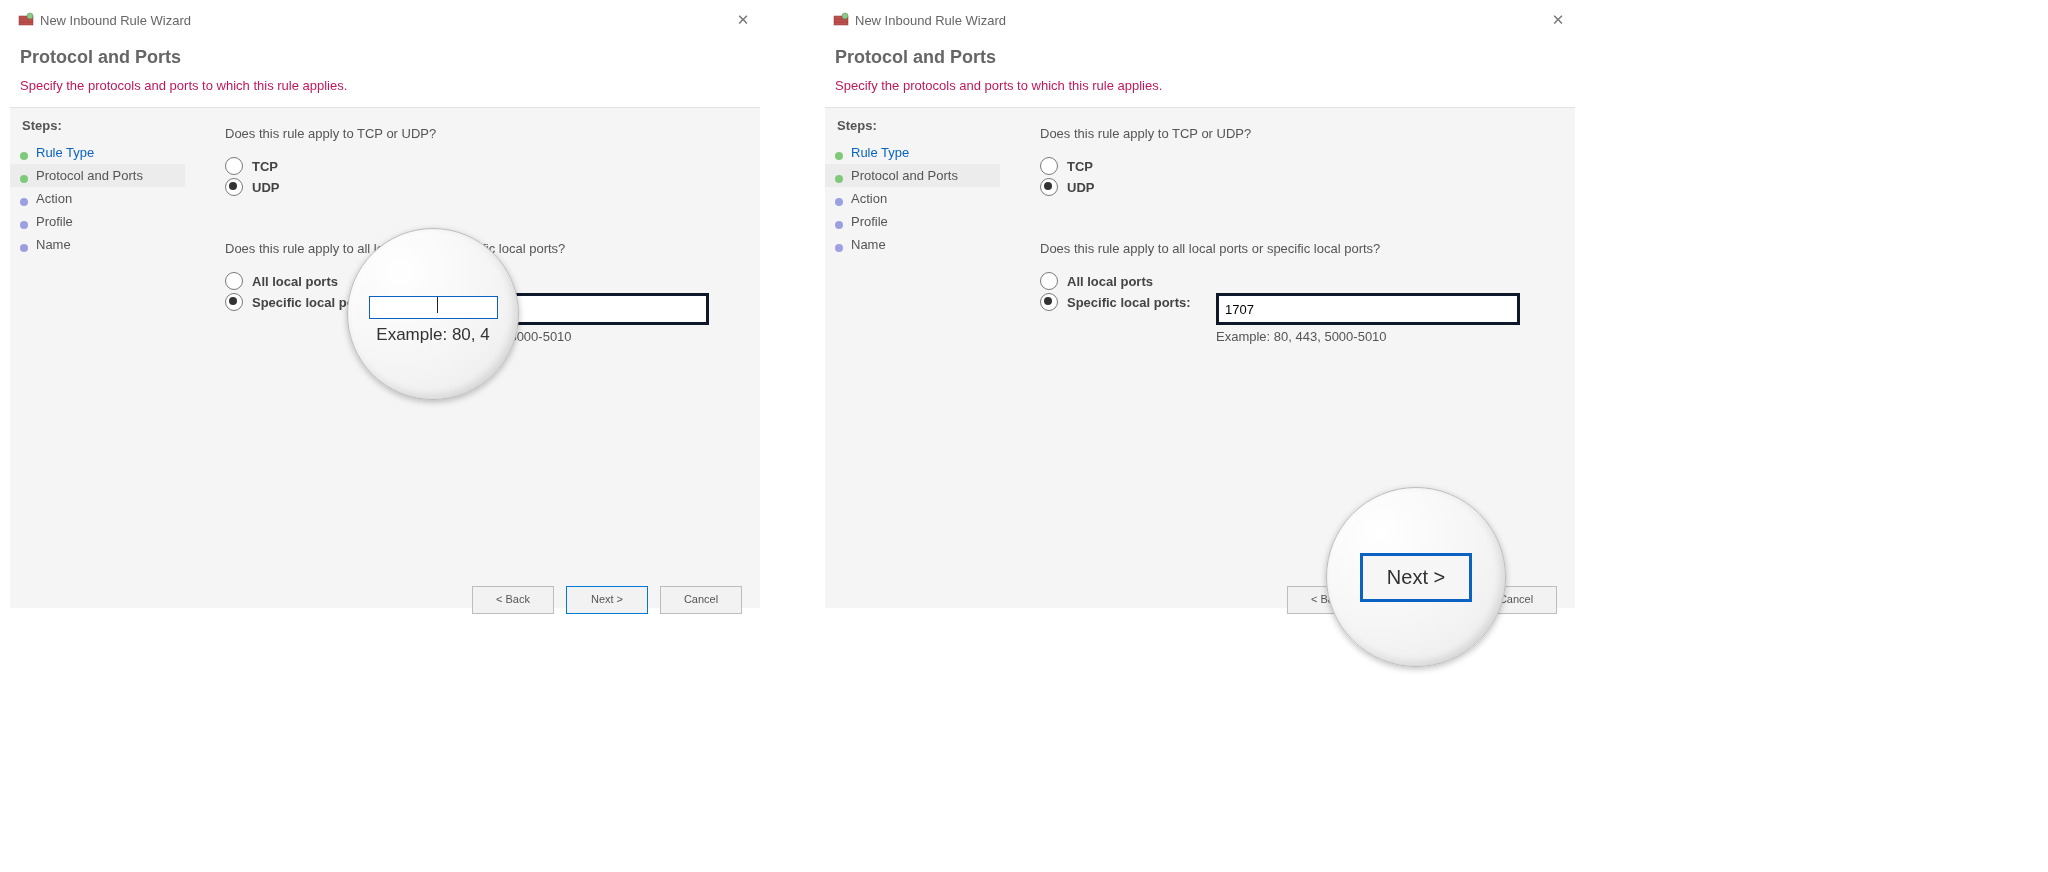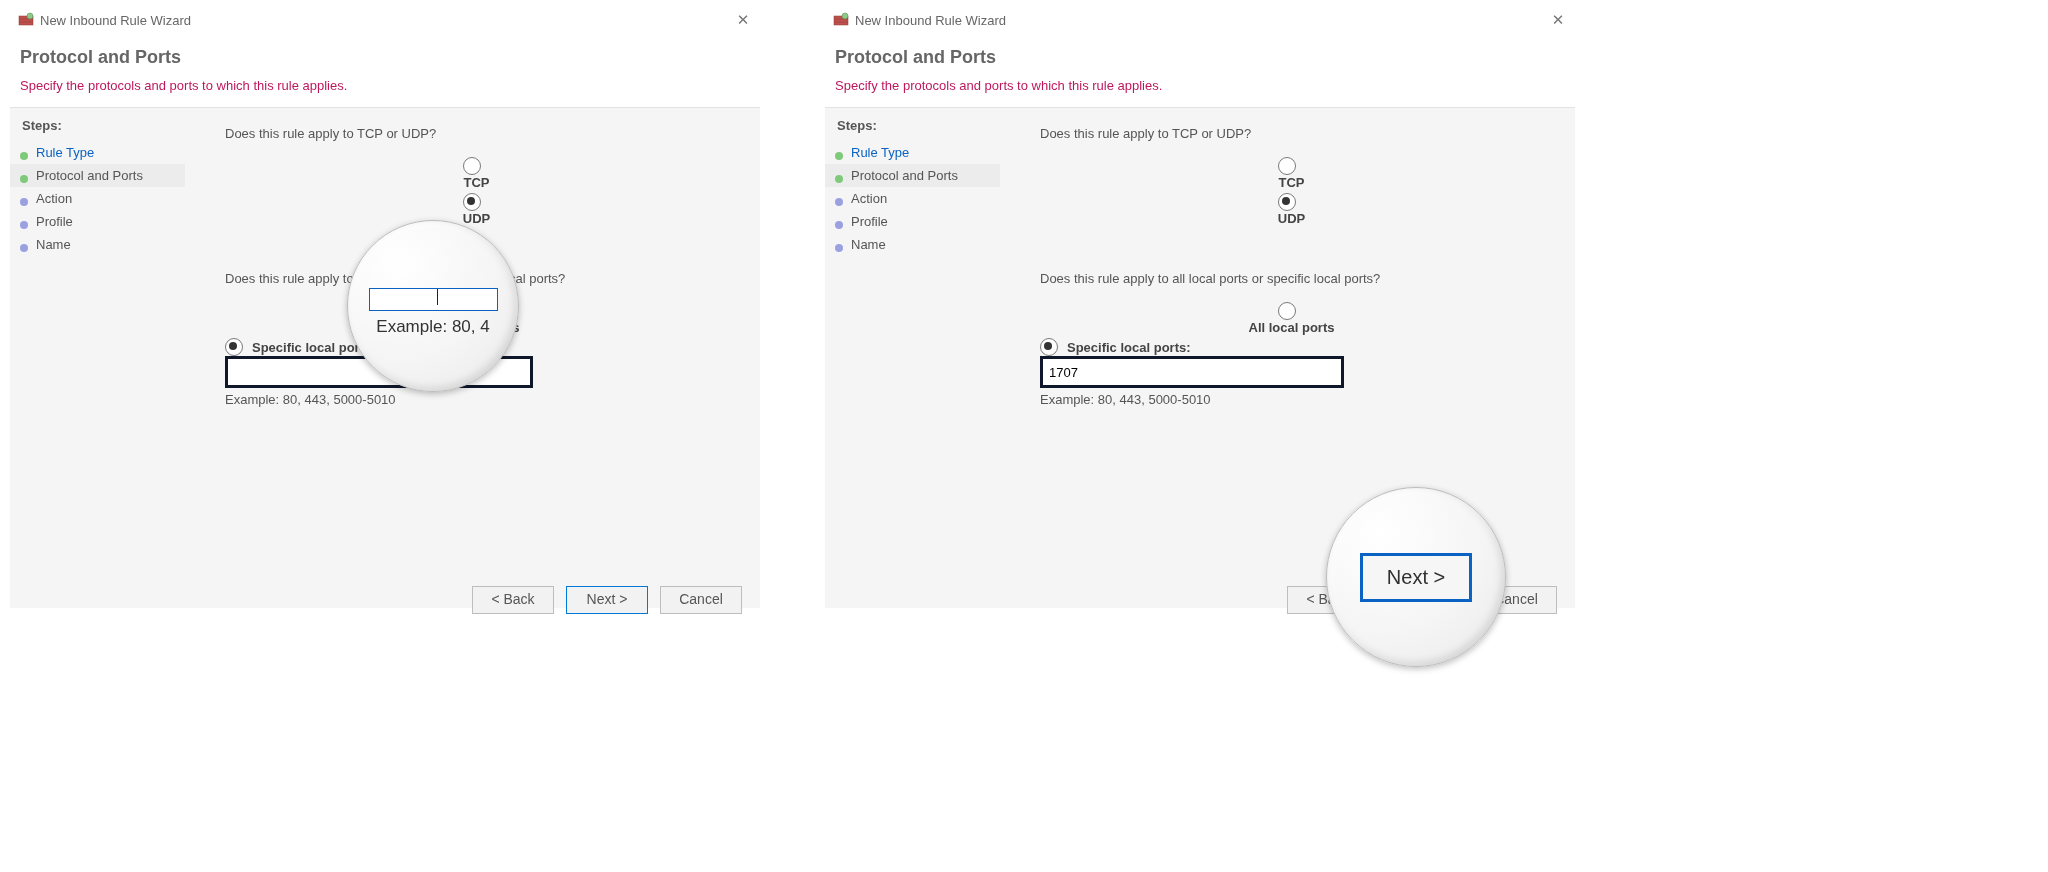--- a/index.html
+++ b/index.html
@@ -25,44 +25,44 @@
   .step .dot{width:8px;height:8px;border-radius:50%;margin-right:8px;flex:0 0 auto;}
   .dot-done{background:#7fc97a;}
   .dot-todo{background:#9aa0e0;}
   .step-link{color:#0a63c2;font-weight:400;}
   .step-current{background:#ececec;}
 
   
   .content{flex:1;position:relative;padding:18px 32px 0 40px;background:#f5f5f5;}
   .q{color:#555;margin-bottom:16px;}
 
-  .radio-row{display:flex;align-items:center;margin:3px 0;flex-direction:column;}
+  .radio-row{display:flex;align-items:center;margin:3px 0;}
   .radio{position:relative;width:16px;height:16px;border:1px solid #7a7a7a;border-radius:50%;margin-right:9px;background:#fff;flex:0 0 auto;}
   .radio-checked::after{content:"";position:absolute;left:3px;top:3px;width:8px;height:8px;border-radius:50%;background:#333;}
 
   .input-ports{height:22px;border:3px solid #0f172a;outline:none;padding:2px 6px;font-family:inherit;font-size:13px;background:#fff;}
   .ports-a{width:290px;}
   .ports-b{width:286px;}
   .example{color:#555;font-size:13px;}
 
   .btns{position:absolute;right:18px;bottom:-6px;display:flex;gap:12px;}
-  .btn{min-width:80px;height:26px;line-height:24px;text-align:center;border:1px solid #bdbdbd;background:#f2f2f2;color:#555;cursor:pointer;font-size:14px;}
+  .btn{min-width:80px;height:26px;line-height:24px;text-align:center;border:1px solid #bdbdbd;background:#f2f2f2;color:#555;cursor:pointer;font-size:11px;}
   .btn-accent{border:1px solid #0078d7;}
 
   
   .magnifier{
     position:absolute;width:170px;height:170px;border-radius:50%;
     background:radial-gradient(circle at 30% 25%, #ffffff 0%, #f5f5f5 55%, #e9e9e9 100%);
     border:1px solid #bcbcbc;
     box-shadow:0 2px 6px rgba(0,0,0,0.25), inset -3px -3px 8px rgba(0,0,0,0.12), inset 3px 3px 10px rgba(255,255,255,0.7);
     overflow:hidden;display:flex;align-items:center;justify-content:center;
   }
   .magnifier .mag-inner{font-family:inherit;text-align:center;}
 
-  .mag-a{left:347px;top:220px;width:170px;height:170px;}
+  .mag-a{left:347px;top:228px;width:170px;height:170px;}
   .mag-a .m-input{width:127px;height:21px;border:1px solid #0a63c2;background:#fff;margin:12px auto 6px auto;display:block;}
   .mag-a .m-caret{display:inline-block;width:1px;height:16px;background:#222;margin-left:8px;vertical-align:middle;}
   .mag-a .m-example{font-size:17px;color:#333;font-family:Arial,sans-serif;}
 
   .mag-b{left:1326px;top:487px;width:178px;height:178px;}
   .mag-b .m-next{display:inline-block;border:3px solid #0a63c2;background:#f6f6f6;color:#303030;font-family:Arial,sans-serif;font-size:20px;padding:10px 24px;}
 
   
   .firewall-icon svg{display:block;}
 </style>

